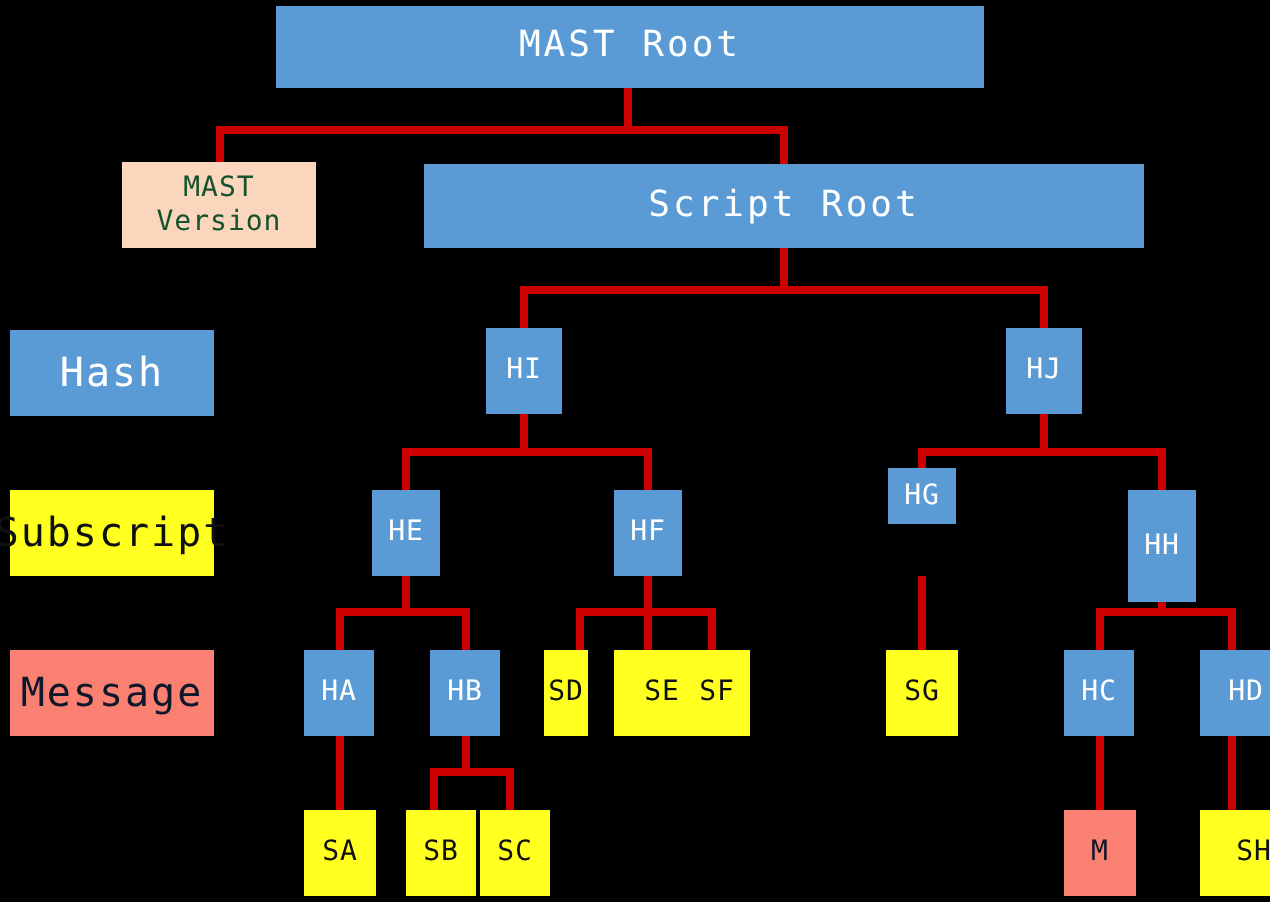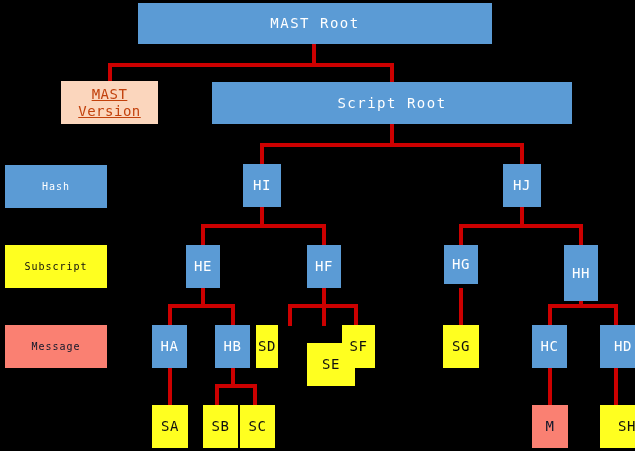--- a/index.html
+++ b/index.html
@@ -33,34 +33,33 @@
   .subscript {
     background: #ffff20;
     color: #101010;
   }
   .message {
     background: #fa8072;
     color: #0f172a;
   }
   .version {
     background: #fbd6bd;
-    color: #c2410c;
-    text-decoration: underline;
+    color: #14532d;
   }
   .edge {
     position: absolute;
     background: #cc0000;
     z-index: 1;
   }
   .legend-label {
-    font-size: 10px;
+    font-size: 20px;
     letter-spacing: 1px;
   }
   .big-label {
-    font-size: 14px;
+    font-size: 18px;
     letter-spacing: 1.5px;
   }
   .small-label {
     font-size: 14px;
     letter-spacing: 0.5px;
   }
   .ver-label {
     font-size: 14px;
     letter-spacing: 0.5px;
   }
@@ -128,28 +127,28 @@
   <div class="node version ver-label" style="left:61px; top:81px; width:97px; height:43px;">MAST
 Version</div>
 
   <div class="node hash big-label" style="left:212px; top:82px; width:360px; height:42px;">Script Root</div>
 
   <div class="node hash small-label" style="left:243px; top:164px; width:38px; height:43px;">HI</div>
   <div class="node hash small-label" style="left:503px; top:164px; width:38px; height:43px;">HJ</div>
 
   <div class="node hash small-label" style="left:307px; top:245px; width:34px; height:43px;">HF</div>
   <div class="node hash small-label" style="left:186px; top:245px; width:34px; height:43px;">HE</div>
-  <div class="node hash small-label" style="left:444px; top:245px; width:34px; height:39px;">HG</div>
+  <div class="node hash small-label" style="left:444px; top:234px; width:34px; height:28px;">HG</div>
   <div class="node hash small-label" style="left:564px; top:245px; width:34px; height:56px;">HH</div>
 
   <div class="node hash small-label" style="left:152px; top:325px; width:35px; height:43px;">HA</div>
   <div class="node hash small-label" style="left:215px; top:325px; width:35px; height:43px;">HB</div>
 
-  <div class="node subscript small-label" style="left:256px; top:325px; width:22px; height:43px;text-align:center;">SD</div>
-  <div class="node subscript small-label" style="left:307px; top:343px; width:48px; height:43px;">SE</div>
+  <div class="node subscript small-label" style="left:272px; top:325px; width:22px; height:43px;text-align:center;">SD</div>
+  <div class="node subscript small-label" style="left:307px; top:325px; width:48px; height:43px;">SE</div>
   <div class="node subscript small-label" style="left:342px; top:325px; width:33px; height:43px;">SF</div>
 
   <div class="node subscript small-label" style="left:443px; top:325px; width:36px; height:43px;">SG</div>
 
   <div class="node hash small-label" style="left:532px; top:325px; width:35px; height:43px;">HC</div>
   <div class="node hash small-label" style="left:600px; top:325px; width:35px; height:43px;padding-left:11px;">HD</div>
 
   <div class="node subscript small-label" style="left:152px; top:405px; width:36px; height:43px;">SA</div>
   <div class="node subscript small-label" style="left:203px; top:405px; width:35px; height:43px;">SB</div>
   <div class="node subscript small-label" style="left:240px; top:405px; width:35px; height:43px;">SC</div>

